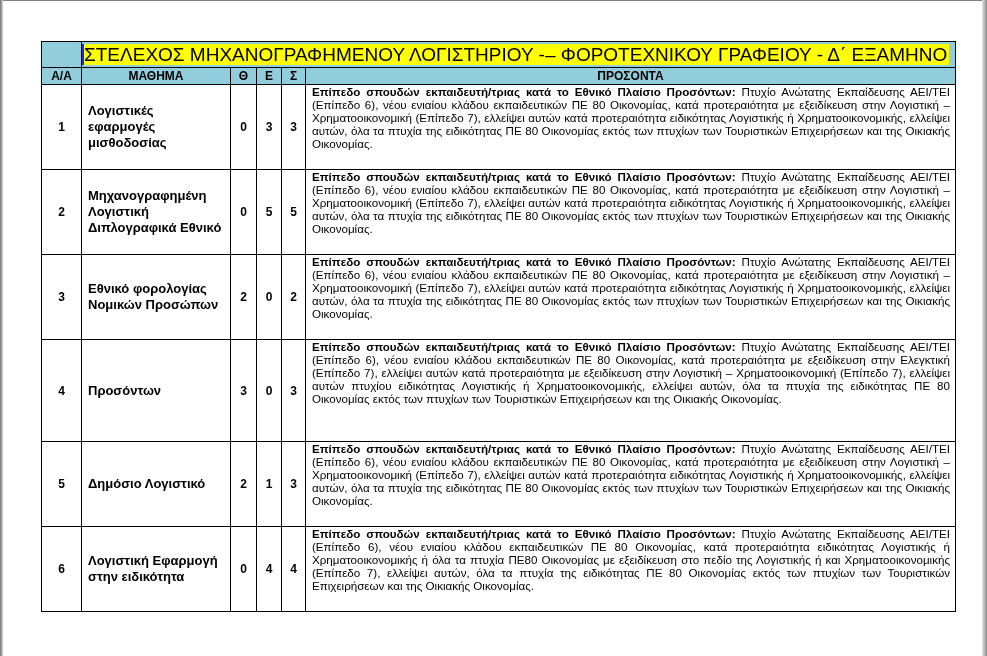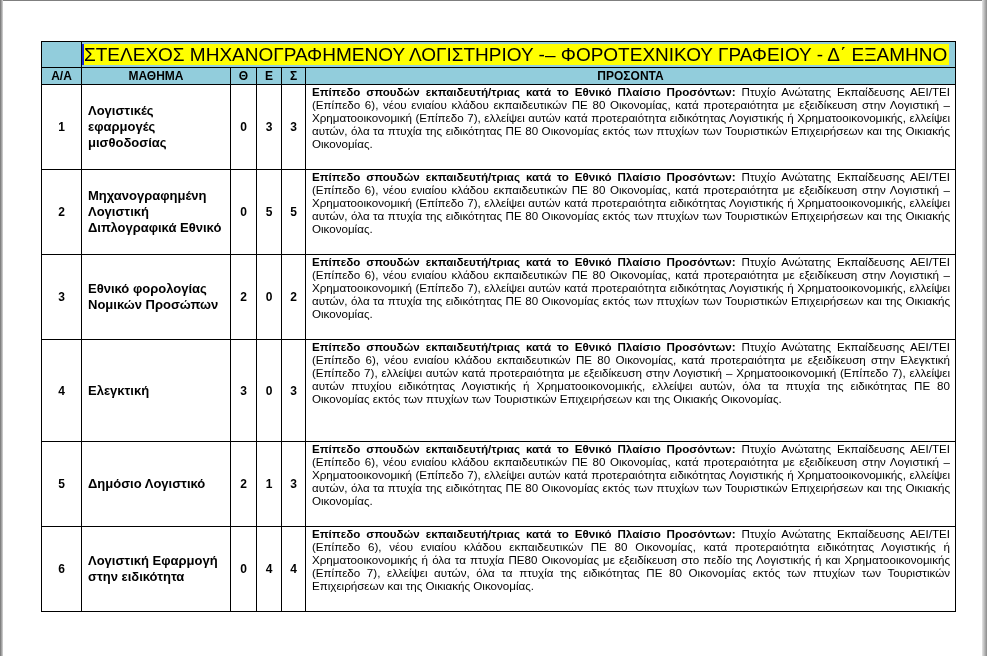--- a/index.html
+++ b/index.html
@@ -115,21 +115,21 @@
       <td class="num">3</td>
       <td class="subj">Εθνικό φορολογίας Νομικών Προσώπων</td>
       <td class="num">2</td>
       <td class="num">0</td>
       <td class="num">2</td>
       <td class="qual"><b>Επίπεδο σπουδών εκπαιδευτή/τριας κατά το Εθνικό Πλαίσιο Προσόντων:</b><span> Πτυχίο Ανώτατης Εκπαίδευσης ΑΕΙ/ΤΕΙ (Επίπεδο 6), νέου ενιαίου κλάδου εκπαιδευτικών ΠΕ 80 Οικονομίας, κατά προτεραιότητα με εξειδίκευση στην Λογιστική – Χρηματοοικονομική (Επίπεδο 7), ελλείψει αυτών κατά προτεραιότητα ειδικότητας Λογιστικής ή Χρηματοοικονομικής, ελλείψει αυτών, όλα τα πτυχία της ειδικότητας ΠΕ 80 Οικονομίας εκτός των πτυχίων των Τουριστικών Επιχειρήσεων και της Οικιακής Οικονομίας.</span></td>
     </tr>
 
     <tr class="r4">
       <td class="num">4</td>
-      <td class="subj">Ελεγκτική</td>
+      <td class="subj">Προσόντων</td>
       <td class="num">3</td>
       <td class="num">0</td>
       <td class="num">3</td>
       <td class="qual"><b>Επίπεδο σπουδών εκπαιδευτή/τριας κατά το Εθνικό Πλαίσιο Προσόντων:</b><span> Πτυχίο Ανώτατης Εκπαίδευσης ΑΕΙ/ΤΕΙ (Επίπεδο 6), νέου ενιαίου κλάδου εκπαιδευτικών ΠΕ 80 Οικονομίας, κατά προτεραιότητα με εξειδίκευση στην Ελεγκτική (Επίπεδο 7), ελλείψει αυτών κατά προτεραιότητα με εξειδίκευση στην Λογιστική – Χρηματοοικονομική (Επίπεδο 7), ελλείψει αυτών πτυχίου ειδικότητας Λογιστικής ή Χρηματοοικονομικής, ελλείψει αυτών, όλα τα πτυχία της ειδικότητας ΠΕ 80 Οικονομίας εκτός των πτυχίων των Τουριστικών Επιχειρήσεων και της Οικιακής Οικονομίας.</span></td>
     </tr>
 
     <tr class="r1">
       <td class="num">5</td>
       <td class="subj">Δημόσιο Λογιστικό</td>
       <td class="num">2</td>

